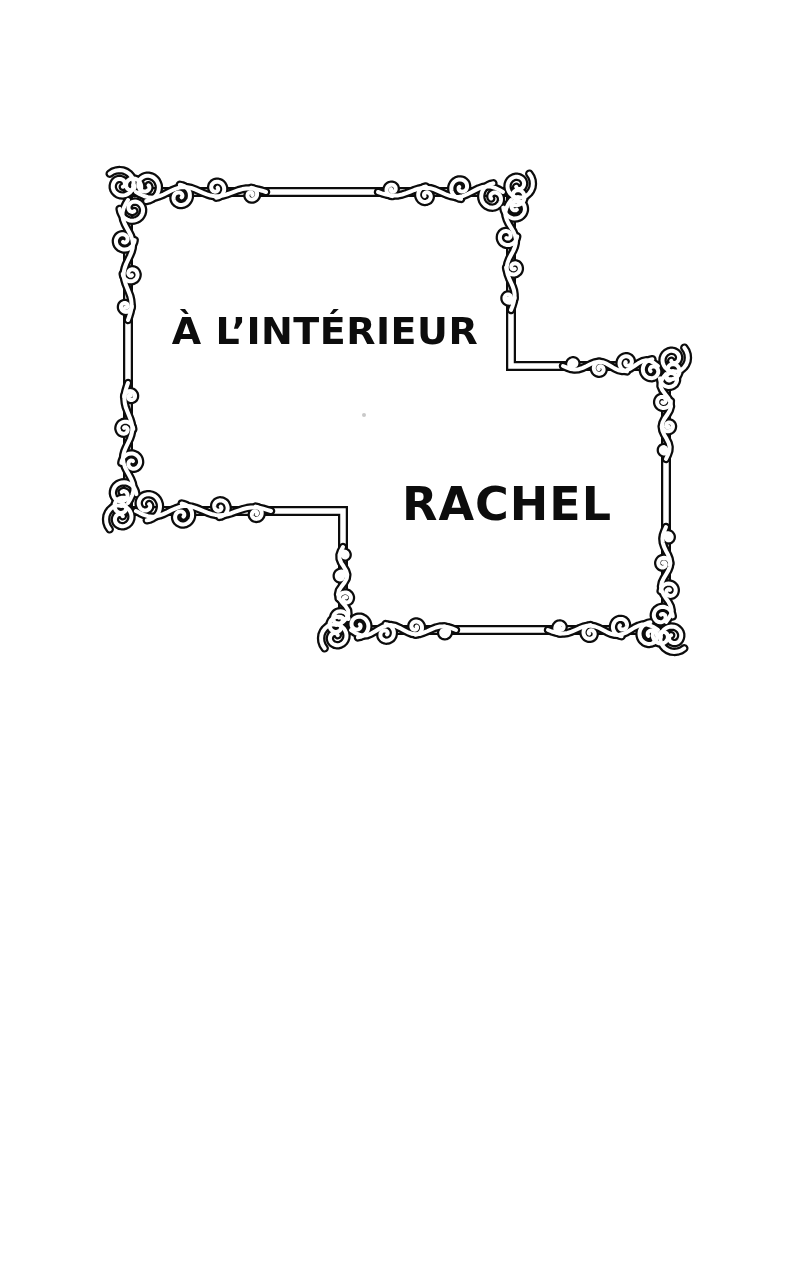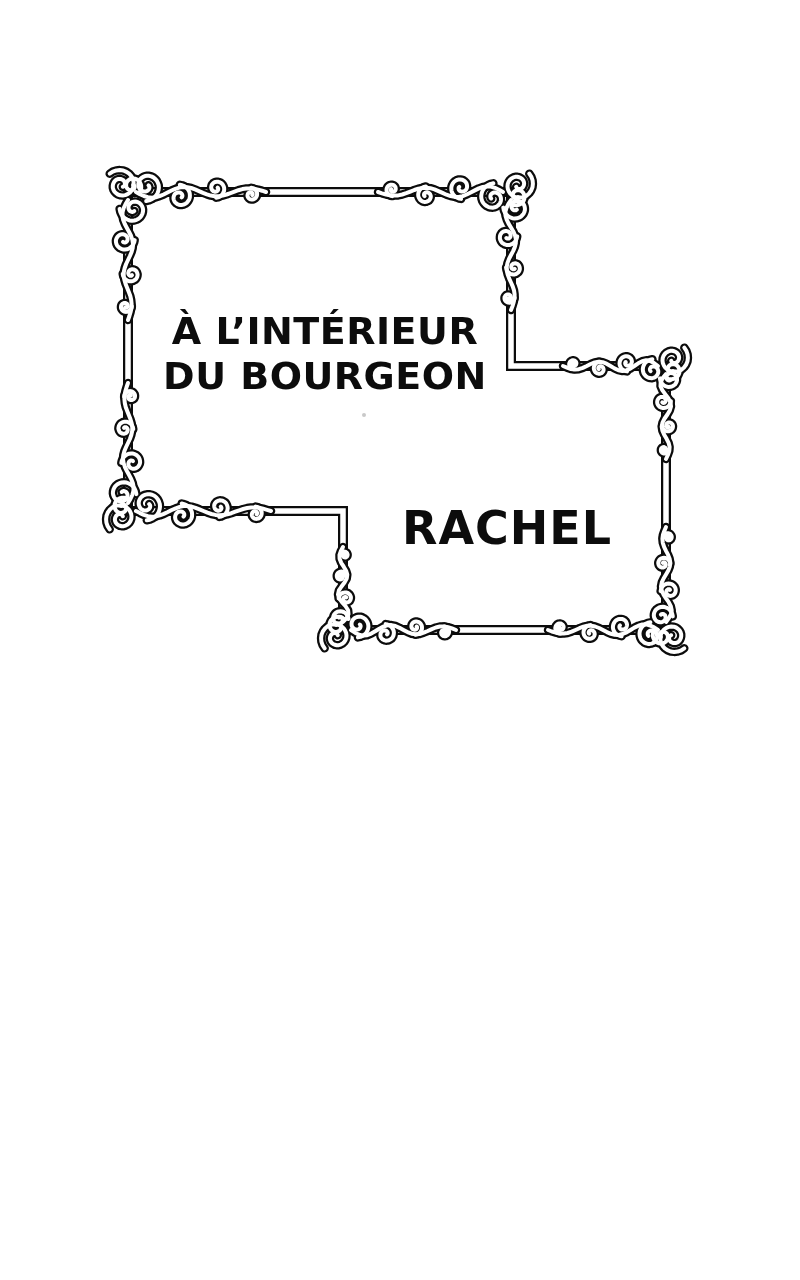--- a/index.html
+++ b/index.html
@@ -42,21 +42,20 @@
     left: 377px;
     top: 478px;
     width: 260px;
     text-align: center;
     font-weight: 700;
     font-size: 46px;
     line-height: 52px;
     letter-spacing: 1px;
     color: #0c0c0c;
     white-space: nowrap;
-    margin-top: 24px;
   }
   .speck {
     position: absolute;
     left: 362px;
     top: 413px;
     width: 4px;
     height: 4px;
     border-radius: 50%;
     background: #c9c9c9;
   }
@@ -210,20 +209,19 @@
       <path d="M124.1 396.6L124.4 395.3L124.9 394.1L125.6 393.1L126.5 392.3L127.6 391.6L128.7 391.3L129.8 391.1L130.9 391.2L132.0 391.5L132.9 392.0L133.7 392.7L134.3 393.5L134.8 394.4L135.0 395.3L135.0 396.3L134.9 397.1L134.6 398.0L134.1 398.7L133.5 399.2L132.8 399.6L132.1 399.9L131.4 400.0L130.7 400.0L130.0 399.8L129.4 399.5L128.9 399.0L128.6 398.6L128.3 398.0L128.2 397.5L128.2 397.0L128.3 396.5L128.5 396.1L128.8 395.7L129.1 395.5L129.5 395.3L129.8 395.2L130.2 395.2L130.5 395.3L130.7 395.4L130.9 395.6" fill="none" stroke="#ffffff" stroke-width="4" stroke-linecap="round" stroke-linejoin="round"></path>
       <path d="M136.0 511.0L140.0 513.1L143.9 514.9L147.9 516.2L151.9 516.7L155.9 516.4L159.8 515.4L163.8 513.9L167.8 512.0L171.7 510.0L175.7 508.3L179.7 506.9L183.6 506.1L187.6 506.1L191.6 506.6L195.6 507.8L199.5 509.3L203.5 511.0L207.5 512.7L211.4 514.0L215.4 514.9L219.4 515.3L223.4 515.1L227.3 514.3L231.3 513.2L235.3 511.7L239.2 510.3L243.2 509.0L247.2 508.0L251.1 507.4L255.1 507.4L259.1 507.8L263.1 508.7L267.0 509.8L271.0 511.0" fill="none" stroke="#ffffff" stroke-width="4" stroke-linecap="round" stroke-linejoin="round"></path>
       <path d="M146.8 520.3L149.9 519.7L152.8 518.4L155.2 516.7L157.2 514.5L158.7 512.1L159.6 509.4L160.0 506.7L159.8 504.0L159.0 501.5L157.8 499.2L156.2 497.3L154.3 495.8L152.1 494.8L149.9 494.3L147.7 494.2L145.6 494.6L143.6 495.3L141.9 496.5L140.6 497.9L139.6 499.5L138.9 501.2L138.7 503.0L138.8 504.7L139.3 506.2L140.0 507.6L141.0 508.8L142.2 509.6L143.4 510.2L144.7 510.5L146.0 510.5L147.1 510.2L148.1 509.7L148.9 509.1L149.6 508.3L150.0 507.5L150.2 506.6L150.2 505.8L150.0 505.1L149.6 504.5L149.2 504.0" fill="none" stroke="#ffffff" stroke-width="4" stroke-linecap="round" stroke-linejoin="round"></path>
       <path d="M181.7 503.5L184.1 504.1L186.4 505.0L188.3 506.4L189.9 508.2L191.1 510.2L191.9 512.3L192.1 514.5L192.0 516.6L191.4 518.6L190.4 520.4L189.1 521.9L187.6 523.1L185.9 524.0L184.1 524.4L182.3 524.5L180.6 524.2L179.1 523.5L177.7 522.6L176.6 521.5L175.8 520.2L175.3 518.8L175.1 517.4L175.2 516.1L175.6 514.8L176.2 513.7L177.0 512.8L177.9 512.1L178.9 511.6L179.9 511.4L180.9 511.4L181.9 511.6L182.7 512.0L183.3 512.5L183.8 513.2L184.2 513.8L184.3 514.5L184.3 515.2L184.1 515.7L183.9 516.2L183.5 516.6" fill="none" stroke="#ffffff" stroke-width="4" stroke-linecap="round" stroke-linejoin="round"></path>
       <path d="M219.3 516.9L221.3 516.5L223.1 515.7L224.7 514.6L225.9 513.2L226.9 511.7L227.4 510.0L227.7 508.2L227.5 506.6L227.0 505.0L226.3 503.5L225.3 502.3L224.0 501.4L222.7 500.7L221.3 500.4L219.9 500.3L218.5 500.6L217.3 501.1L216.2 501.8L215.4 502.7L214.7 503.7L214.3 504.8L214.2 505.9L214.3 507.0L214.6 508.0L215.0 508.9L215.7 509.6L216.4 510.1L217.2 510.5L218.0 510.7L218.8 510.7L219.5 510.5L220.2 510.2L220.7 509.8L221.1 509.3L221.3 508.8L221.5 508.2L221.4 507.7L221.3 507.3L221.1 506.9L220.8 506.6" fill="none" stroke="#ffffff" stroke-width="4" stroke-linecap="round" stroke-linejoin="round"></path>
       <path d="M255.6 506.6L257.0 506.9L258.4 507.5L259.5 508.3L260.4 509.4L261.1 510.5L261.6 511.8L261.7 513.0L261.6 514.3L261.3 515.5L260.7 516.5L260.0 517.4L259.1 518.1L258.1 518.6L257.0 518.8L256.0 518.9L255.0 518.7L254.1 518.3L253.3 517.8L252.7 517.1L252.2 516.4L251.9 515.6L251.8 514.8L251.9 514.0L252.1 513.2L252.4 512.6L252.9 512.0L253.4 511.6L254.0 511.4L254.6 511.2L255.2 511.3L255.7 511.4L256.2 511.6L256.6 511.9L256.9 512.3L257.1 512.7L257.2 513.0L257.1 513.4L257.1 513.8L256.9 514.0L256.7 514.3" fill="none" stroke="#ffffff" stroke-width="4" stroke-linecap="round" stroke-linejoin="round"></path>
     </svg>
 
   <div class="chapter-title">
     <div>À L’INTÉRIEUR</div>
-    <div>DU BOURGEON</div>
   </div>
 
   <div class="character-name">RACHEL</div>
 
   <div class="speck"></div>
 
 </div>
 
 </body></html>

